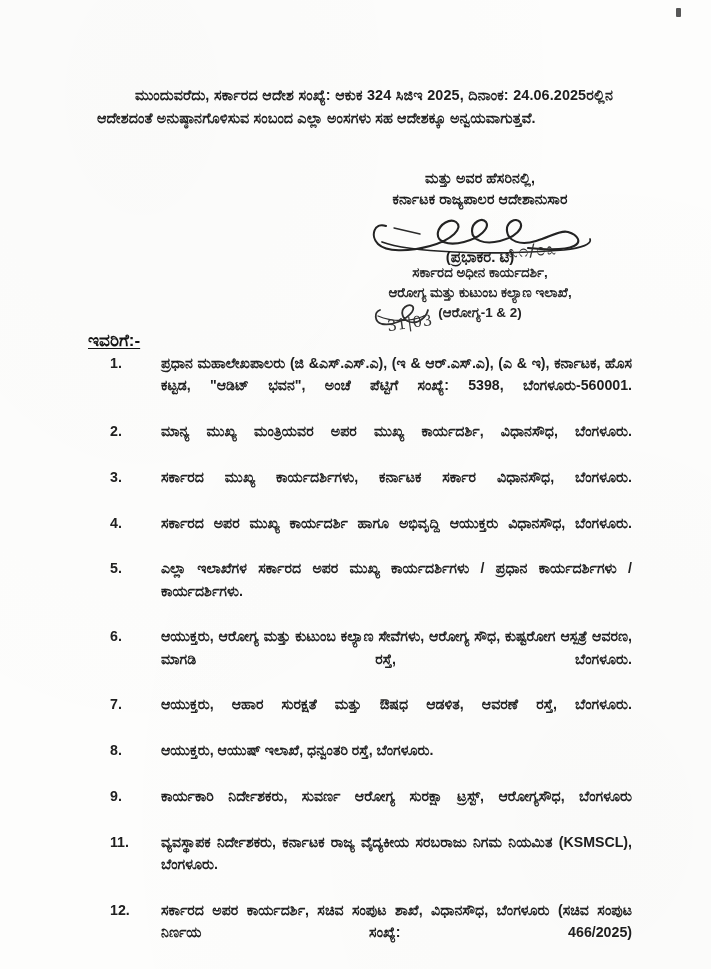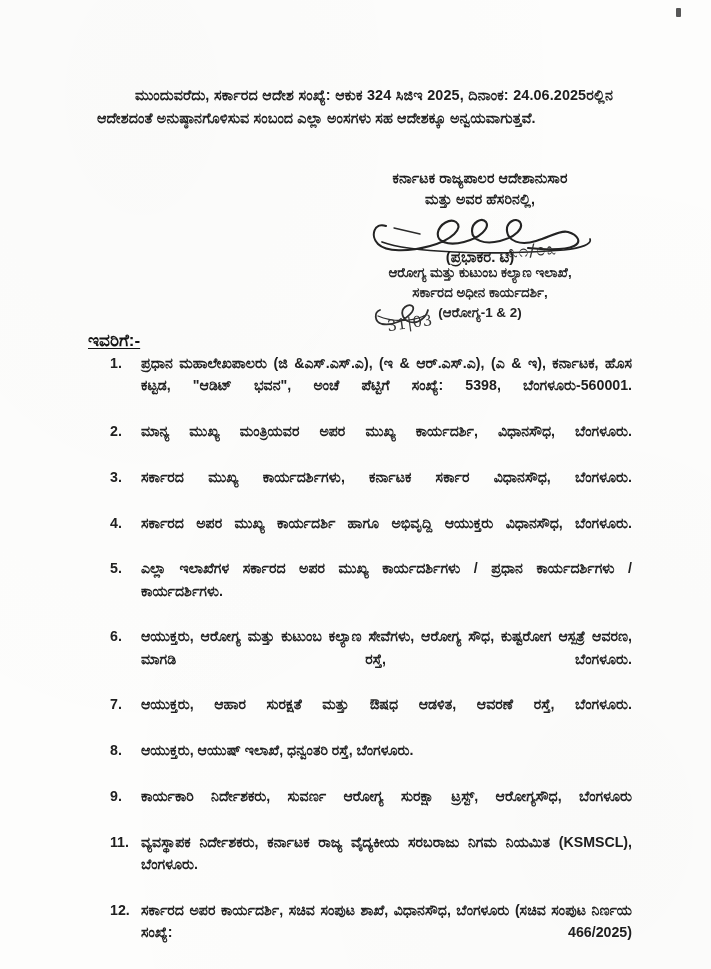--- a/index.html
+++ b/index.html
@@ -159,59 +159,59 @@
     text-justify: inter-word;
   }
   .recipient-list li .num {
     position: absolute;
     left: 0;
     top: 0;
     width: 26px;
     text-align: left;
     font-weight: 600;
   }
-  .recipient-list li .txt { display: block; }
+  .recipient-list li .txt { display: block; margin-left: 20px; }
   
   .recipient-list li .txt::after {
     content: "";
     display: inline-block;
     width: 100%;
   }
   .recipient-list li.no-justify { text-align: left; }
 </style>
 </head>
 <body>
 
 <div class="page">
 
   <div class="scan-tint"></div>
   <div class="speck"></div>
 
   <div class="body-text"><span class="indent"></span><span>ಮುಂದುವರೆದು, ಸರ್ಕಾರದ ಆದೇಶ ಸಂಖ್ಯೆ: ಆಕುಕ 324 ಸಿಜಿಇ 2025, ದಿನಾಂಕ: 24.06.2025ರಲ್ಲಿನ ಆದೇಶದಂತೆ ಅನುಷ್ಠಾನಗೊಳಿಸುವ ಸಂಬಂದ ಎಲ್ಲಾ ಅಂಸಗಳು ಸಹ ಆದೇಶಕ್ಕೂ ಅನ್ವಯವಾಗುತ್ತವೆ.</span></div>
 
   <div class="sig-block">
+    <div class="sig-authority">ಮತ್ತು ಅವರ ಹೆಸರಿನಲ್ಲಿ,</div>
     <div class="sig-authority">ಕರ್ನಾಟಕ ರಾಜ್ಯಪಾಲರ ಆದೇಶಾನುಸಾರ</div>
-    <div class="sig-authority">ಮತ್ತು ಅವರ ಹೆಸರಿನಲ್ಲಿ,</div>
   </div>
 
   <div class="signature-wrap">
     <svg width="250" height="52" viewBox="0 0 250 52" fill="none" xmlns="http://www.w3.org/2000/svg" aria-hidden="true">
       <path d="M18 18 C6 14, 2 28, 10 36 C18 44, 40 44, 62 38 C84 32, 96 20, 88 14 C82 10, 72 16, 70 24 C68 34, 80 38, 96 34 C112 30, 122 20, 118 14 C114 9, 104 14, 104 23 C104 32, 116 37, 132 33 C148 29, 156 20, 152 14 C148 9, 138 14, 139 23 C140 33, 152 38, 168 33 C182 29, 192 22, 200 24 C210 27, 214 34, 206 38 C198 42, 180 42, 160 40" stroke="#232323" stroke-width="2.1" stroke-linecap="round" stroke-linejoin="round"></path>
       <path d="M14 34 C40 44, 120 48, 196 42 C214 40, 224 36, 222 31" stroke="#232323" stroke-width="1.7" stroke-linecap="round"></path>
       <path d="M26 20 L52 26" stroke="#2a2a2a" stroke-width="1.4" stroke-linecap="round"></path>
     </svg>
   </div>
 
   <div class="sig-name-line">(ಪ್ರಭಾಕರ. ಟಿ)</div>
 
   <div class="handdate-1">೩೧/೦೩</div>
 
   <div class="sig-desig">
+    <div>ಸರ್ಕಾರದ ಅಧೀನ ಕಾರ್ಯದರ್ಶಿ,</div>
     <div>ಆರೋಗ್ಯ ಮತ್ತು ಕುಟುಂಬ ಕಲ್ಯಾಣ ಇಲಾಖೆ,</div>
-    <div>ಸರ್ಕಾರದ ಅಧೀನ ಕಾರ್ಯದರ್ಶಿ,</div>
     <div>(ಆರೋಗ್ಯ-1 &amp; 2)</div>
   </div>
 
   <div class="sig-scribble-2">
     <svg width="60" height="30" viewBox="0 0 60 30" fill="none" xmlns="http://www.w3.org/2000/svg" aria-hidden="true">
       <path d="M8 10 C2 12, 2 22, 10 24 C20 26, 34 20, 40 12 C44 6, 38 3, 33 7 C28 11, 30 20, 38 22 C46 24, 54 18, 56 10" stroke="#2e2e2e" stroke-width="1.8" stroke-linecap="round" stroke-linejoin="round"></path>
       <path d="M6 16 C20 22, 38 22, 52 16" stroke="#2e2e2e" stroke-width="1.3" stroke-linecap="round"></path>
     </svg>
   </div>
 

